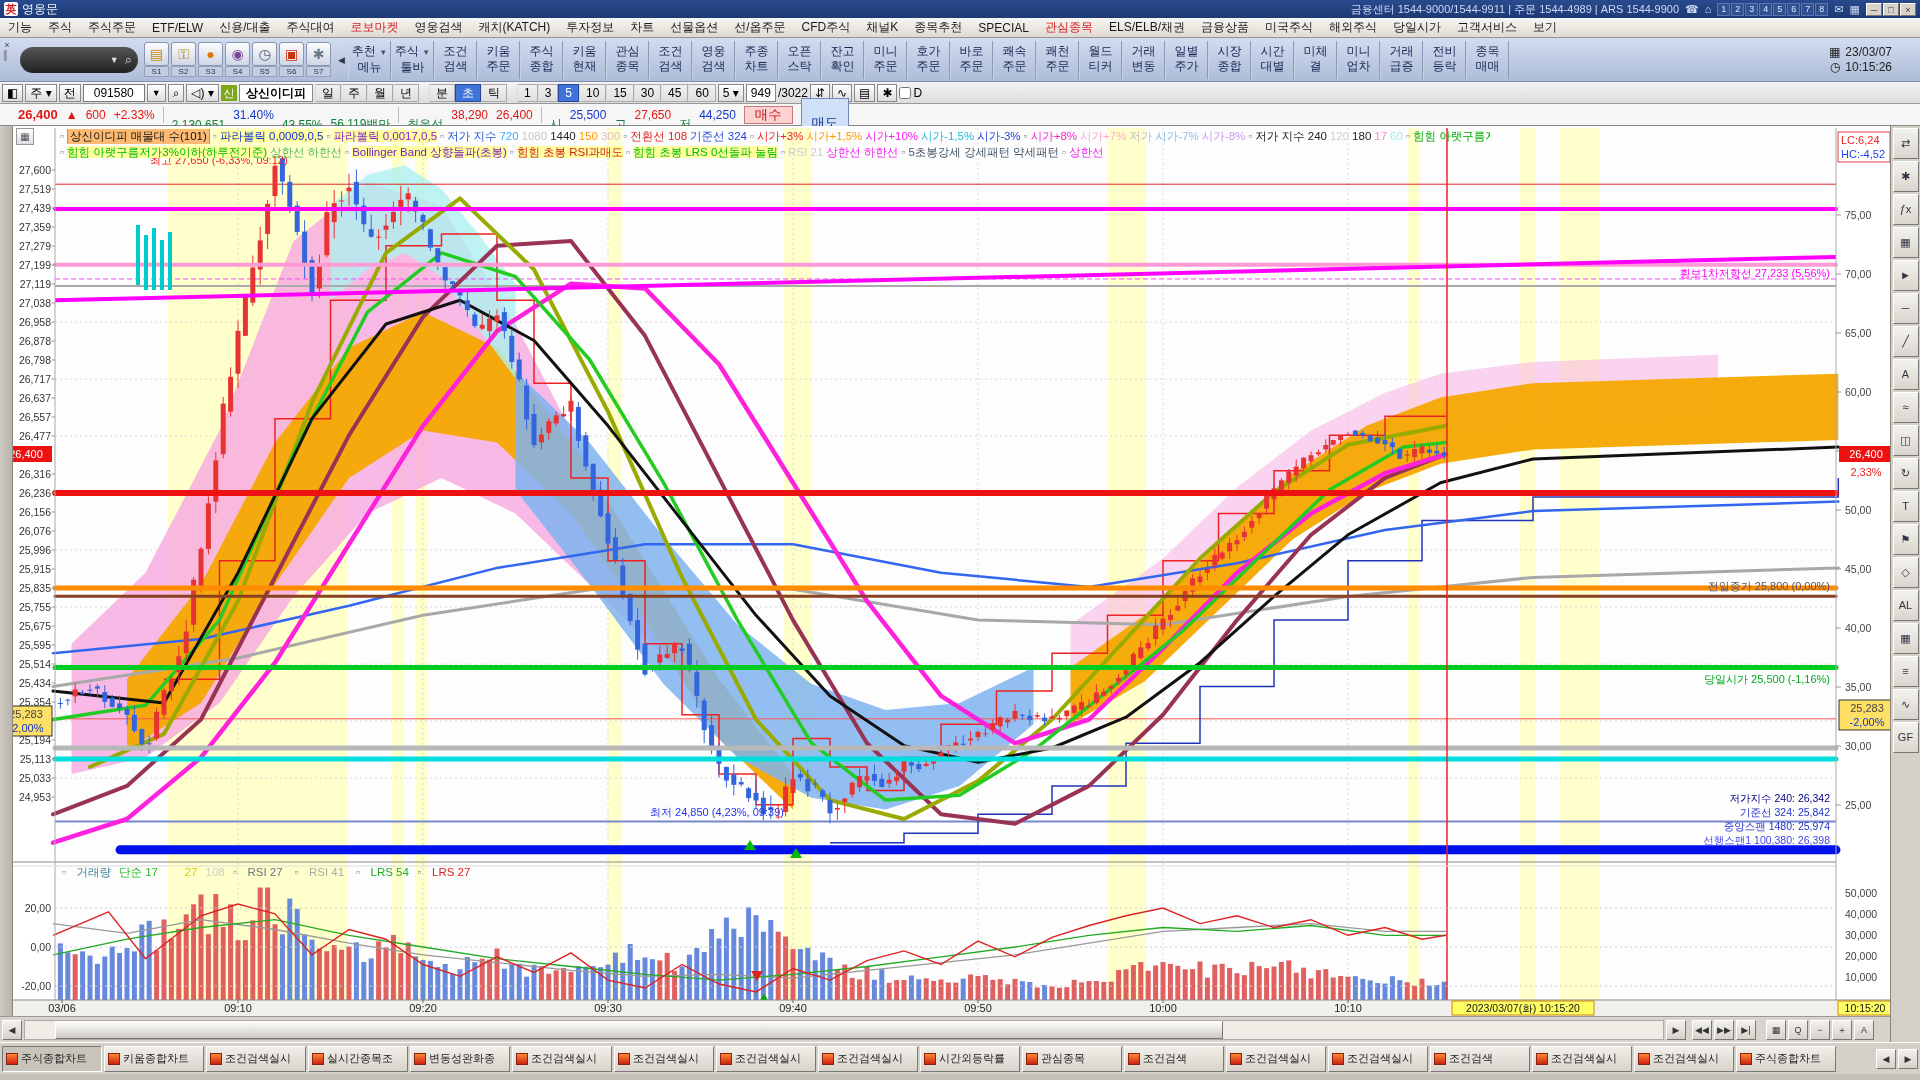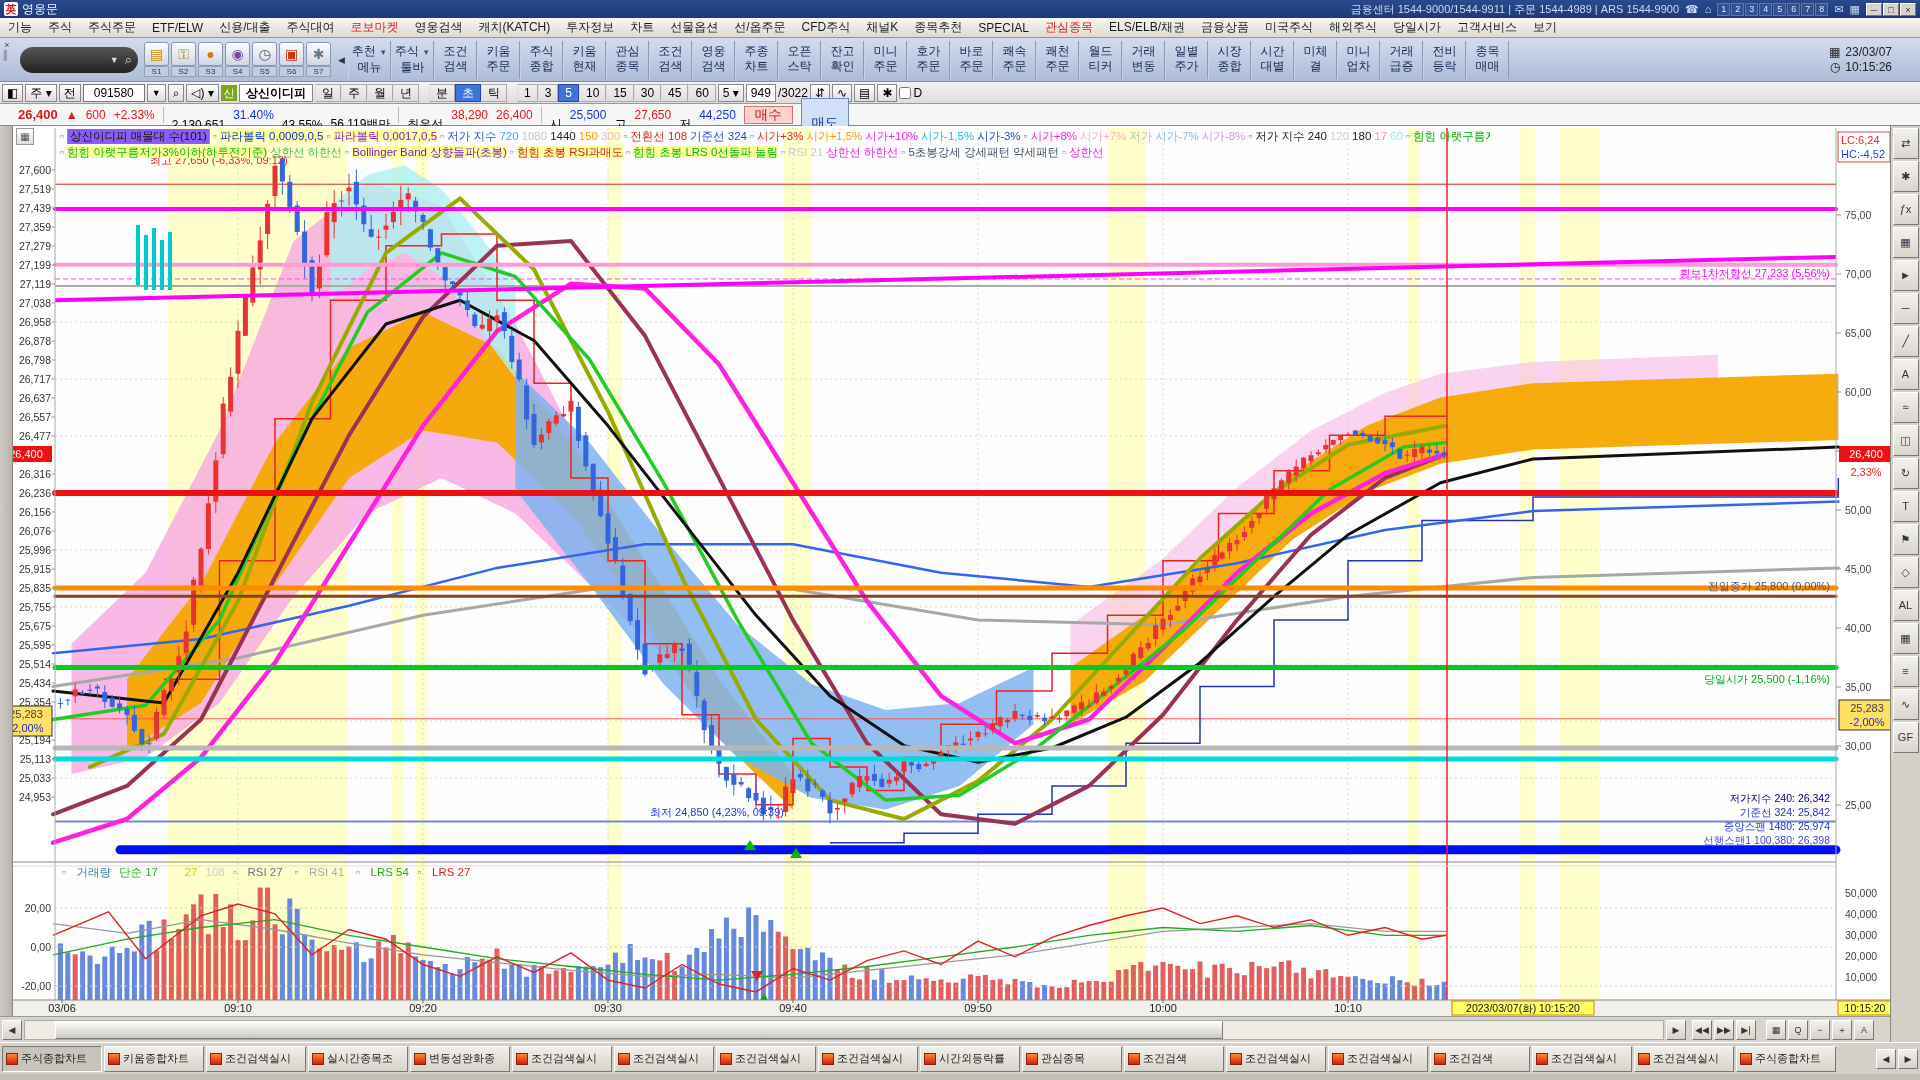--- a/index.html
+++ b/index.html
@@ -45,33 +45,33 @@
   .sb-btn { border:1px solid #888; background:linear-gradient(#fff,#ddd); padding:0 4px; height:18px; line-height:16px; }
   .sb-cell { border:1px solid #aaa; border-left-color:#ddd; background:transparent; padding:0 6px; height:18px; line-height:16px; }
   .sb-cell.active { background:#3f74d8; color:#fff; border-color:#28479c; }
   #code-input { width:62px; height:18px; border:1px solid #777; font-size:12px; padding:1px 10px; }
   #new-badge { background:#7aa818; color:#fff; width:16px; height:16px; text-align:center; line-height:16px; font-size:11px; }
   #stock-name { border:1px solid #888; background:#fff; padding:0 6px; height:18px; line-height:16px; font-weight:bold; }
   
   #quotebar { position:absolute; left:0; top:104px; width:1920px; height:22px; background:#f6f6f6; border-bottom:1px solid #888;
     display:flex; align-items:center; font-size:12px; gap:8px; padding-left:18px; }
   .q-sep { width:1px; height:16px; background:#bbb; }
-  .red { color:#e01818; } .blue { color:#1535cc; } .blk { color:#000000;margin-top:20px; }
+  .red { color:#e01818; } .blue { color:#1535cc; } .blk { color:#15803d;margin-top:20px; }
   .q-price { font-size:13px; font-weight:bold; }
   #buy-btn { background:#ffd2d2; border:1px solid #cc7777; color:#c01010; padding:0 10px; height:18px; line-height:16px; }
   #sell-btn { background:#cfdfF8; background:#cfe0f8; border:1px solid #7788bb; color:#103090; padding:16px 10px; height:18px; line-height:16px; }
   
   #workspace { position:absolute; left:0; top:126px; width:1920px; height:890px; background:#fff; }
   #left-strip { position:absolute; left:0; top:0; width:13px; height:890px; background:linear-gradient(90deg,#cfcbc4,#b8b4ac); border-right:1px solid #8a867e; }
   #grid-btn { position:absolute; left:16px; top:2px; width:18px; height:17px; border:1px solid #999; background:linear-gradient(#fff,#ddd);
     font-size:10px; text-align:center; line-height:15px; color:#445; }
   .legendrow { position:absolute; left:60px; height:15px; white-space:nowrap; font-size:11.5px; overflow:hidden; width:1430px; }
   .legendrow span { margin-right:3px; }
   #legend1 { top:3px; } #legend2 { top:19px; }
-  .lg-box { border:1px solid #999; background:#8b5cf6; padding:11px 2px; }
+  .lg-box { border:1px solid #999; background:#fdba74; padding:11px 2px; }
   #chart-svg { position:absolute; left:0; top:0; }
   
   #right-tools { position:absolute; left:1890px; top:126px; width:30px; height:916px; background:#d4d0c8; border-left:1px solid #8a867e;
     display:flex; flex-direction:column; align-items:center; padding-top:2px; gap:2px; }
   .rt-btn { width:26px; height:31px; border:1px solid #fff; border-right-color:#777; border-bottom-color:#777; background:linear-gradient(#f4f2ee,#d9d5cd);
     font-size:11px; color:#334; text-align:center; line-height:29px; }
   
   #scrollrow { position:absolute; left:0; top:1016px; width:1890px; height:26px; background:#d8d4cc; border-top:1px solid #999;
     display:flex; align-items:center; padding:0 2px; gap:2px; }
   .sc-btn { width:20px; height:20px; border:1px solid #fff; border-right-color:#777; border-bottom-color:#777;

